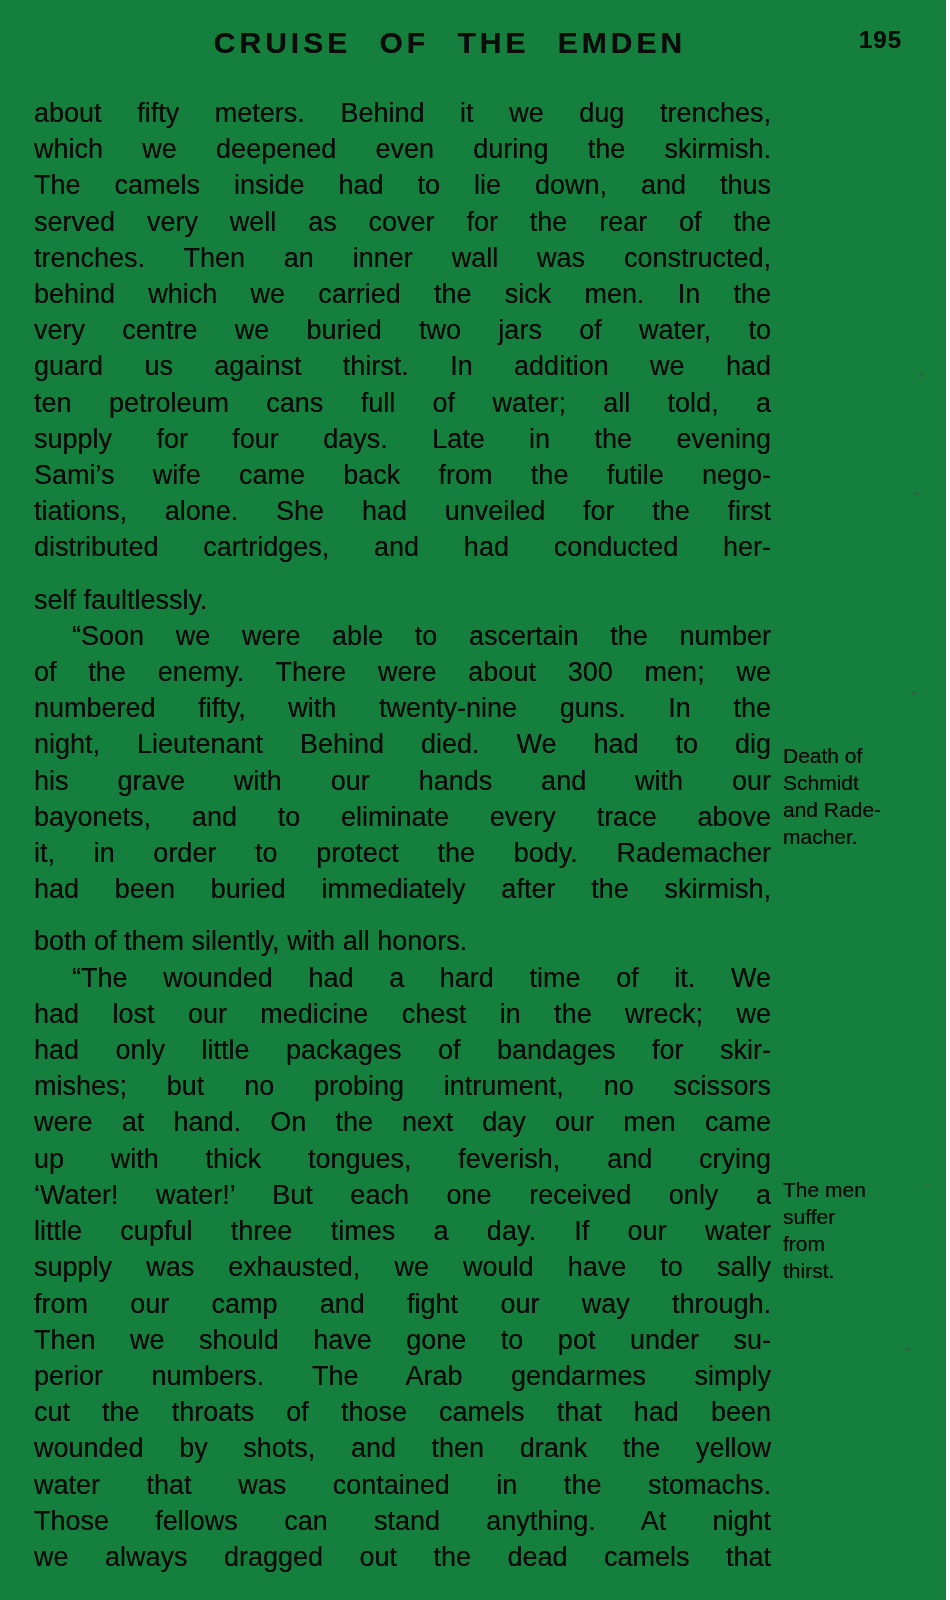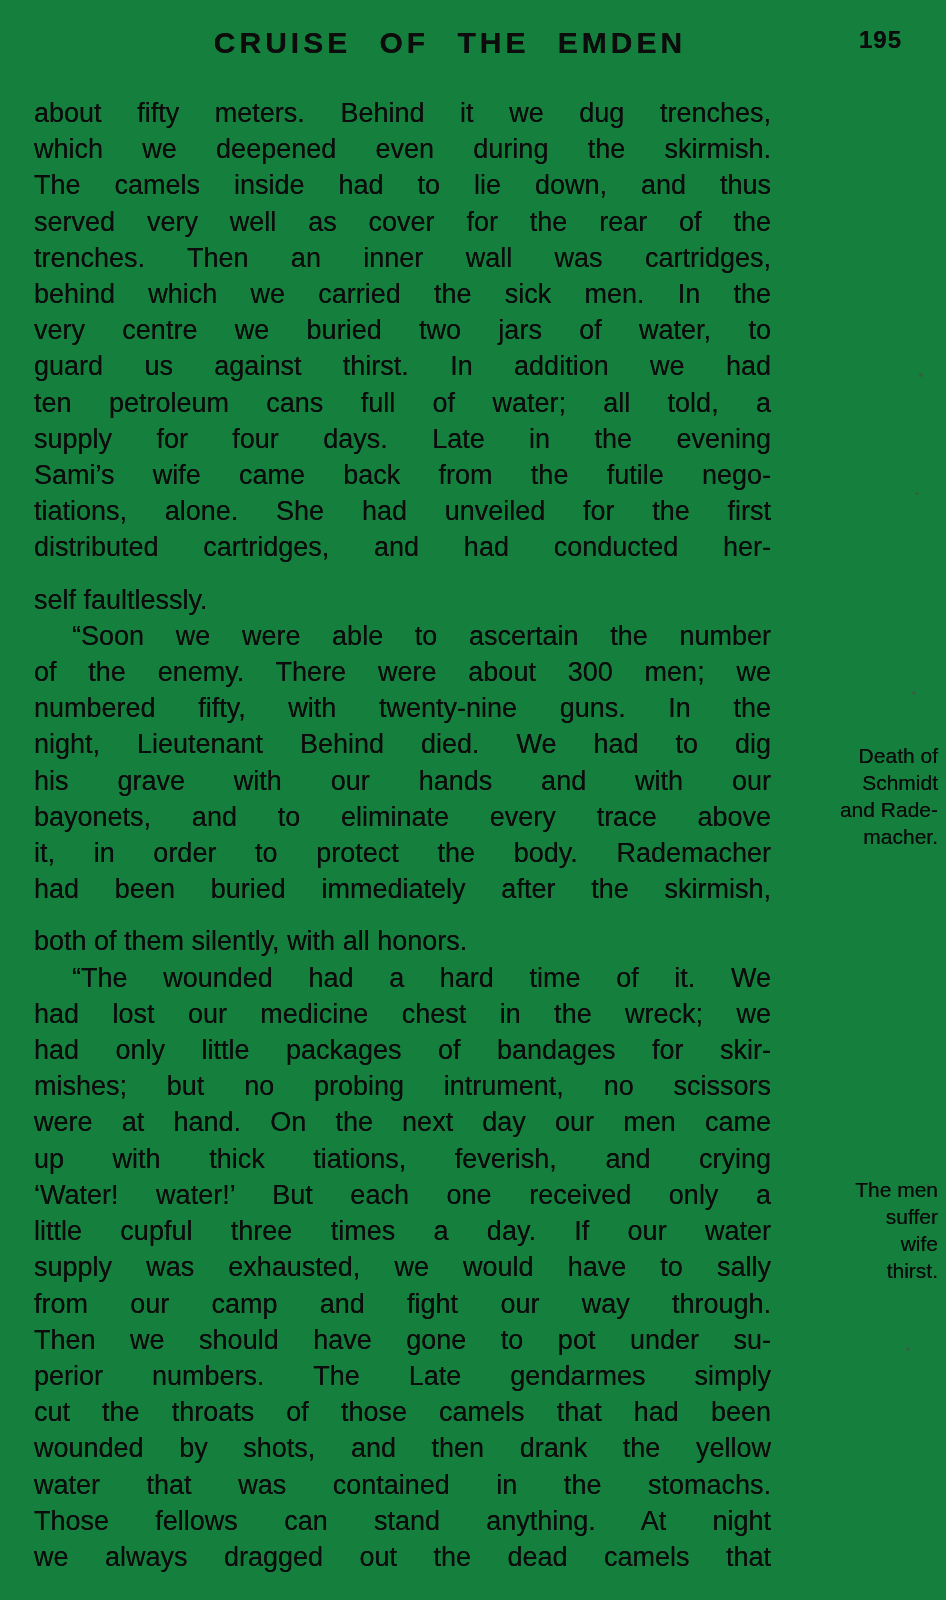--- a/index.html
+++ b/index.html
@@ -41,21 +41,21 @@
     text-align-last: justify;
   }
   .line.indent { padding-left: 38px; }
   .line.last { text-align-last: left; margin-top: 16px; }
   .margin-note {
     position: absolute;
     left: 783px;
     width: 155px;
     font-size: 21px;
     line-height: 27px;
-    text-align: right;
+    text-align: left;
   }
   .margin-note.note-1 { top: 742px; }
   .margin-note.note-2 { top: 1176px; }
   .mn-line { white-space: nowrap; }
   .speck {
     position: absolute;
     background: #4a4a4a;
     border-radius: 50%;
     opacity: 0.55;
   }
@@ -72,21 +72,21 @@
 
   <div class="running-title">CRUISE OF THE EMDEN</div>
   <div class="page-number">195</div>
 
   <div class="body-col">
 
     <div class="line">about fifty meters. Behind it we dug trenches,</div>
     <div class="line">which we deepened even during the skirmish.</div>
     <div class="line">The camels inside had to lie down, and thus</div>
     <div class="line">served very well as cover for the rear of the</div>
-    <div class="line">trenches. Then an inner wall was cartridges,</div>
+    <div class="line">trenches. Then an inner wall was constructed,</div>
     <div class="line">behind which we carried the sick men. In the</div>
     <div class="line">very centre we buried two jars of water, to</div>
     <div class="line">guard us against thirst. In addition we had</div>
     <div class="line">ten petroleum cans full of water; all told, a</div>
     <div class="line">supply for four days. Late in the evening</div>
     <div class="line">Sami’s wife came back from the futile nego-</div>
     <div class="line">tiations, alone. She had unveiled for the first</div>
     <div class="line">distributed cartridges, and had conducted her-</div>
     <div class="line last">self faultlessly.</div>
 
@@ -98,45 +98,45 @@
     <div class="line">bayonets, and to eliminate every trace above</div>
     <div class="line">it, in order to protect the body. Rademacher</div>
     <div class="line">had been buried immediately after the skirmish,</div>
     <div class="line last">both of them silently, with all honors.</div>
 
     <div class="line indent">“The wounded had a hard time of it. We</div>
     <div class="line">had lost our medicine chest in the wreck; we</div>
     <div class="line">had only little packages of bandages for skir-</div>
     <div class="line">mishes; but no probing intrument, no scissors</div>
     <div class="line">were at hand. On the next day our men came</div>
-    <div class="line">up with thick tiations, feverish, and crying</div>
+    <div class="line">up with thick tongues, feverish, and crying</div>
     <div class="line">‘Water! water!’ But each one received only a</div>
     <div class="line">little cupful three times a day. If our water</div>
     <div class="line">supply was exhausted, we would have to sally</div>
     <div class="line">from our camp and fight our way through.</div>
     <div class="line">Then we should have gone to pot under su-</div>
-    <div class="line">perior numbers. The Late gendarmes simply</div>
+    <div class="line">perior numbers. The Arab gendarmes simply</div>
     <div class="line">cut the throats of those camels that had been</div>
     <div class="line">wounded by shots, and then drank the yellow</div>
     <div class="line">water that was contained in the stomachs.</div>
     <div class="line">Those fellows can stand anything. At night</div>
     <div class="line">we always dragged out the dead camels that</div>
   </div>
 
   <aside class="margin-note note-1">
     <div class="mn-line">Death of</div>
     <div class="mn-line">Schmidt</div>
     <div class="mn-line">and Rade-</div>
     <div class="mn-line">macher.</div>
   </aside>
 
   <aside class="margin-note note-2">
     <div class="mn-line">The men</div>
     <div class="mn-line">suffer</div>
-    <div class="mn-line">wife</div>
+    <div class="mn-line">from</div>
     <div class="mn-line">thirst.</div>
   </aside>
 
   <div class="speck s1"></div>
   <div class="speck s2"></div>
   <div class="speck s3"></div>
   <div class="speck s4"></div>
   <div class="speck s5"></div>
 
 </div>

